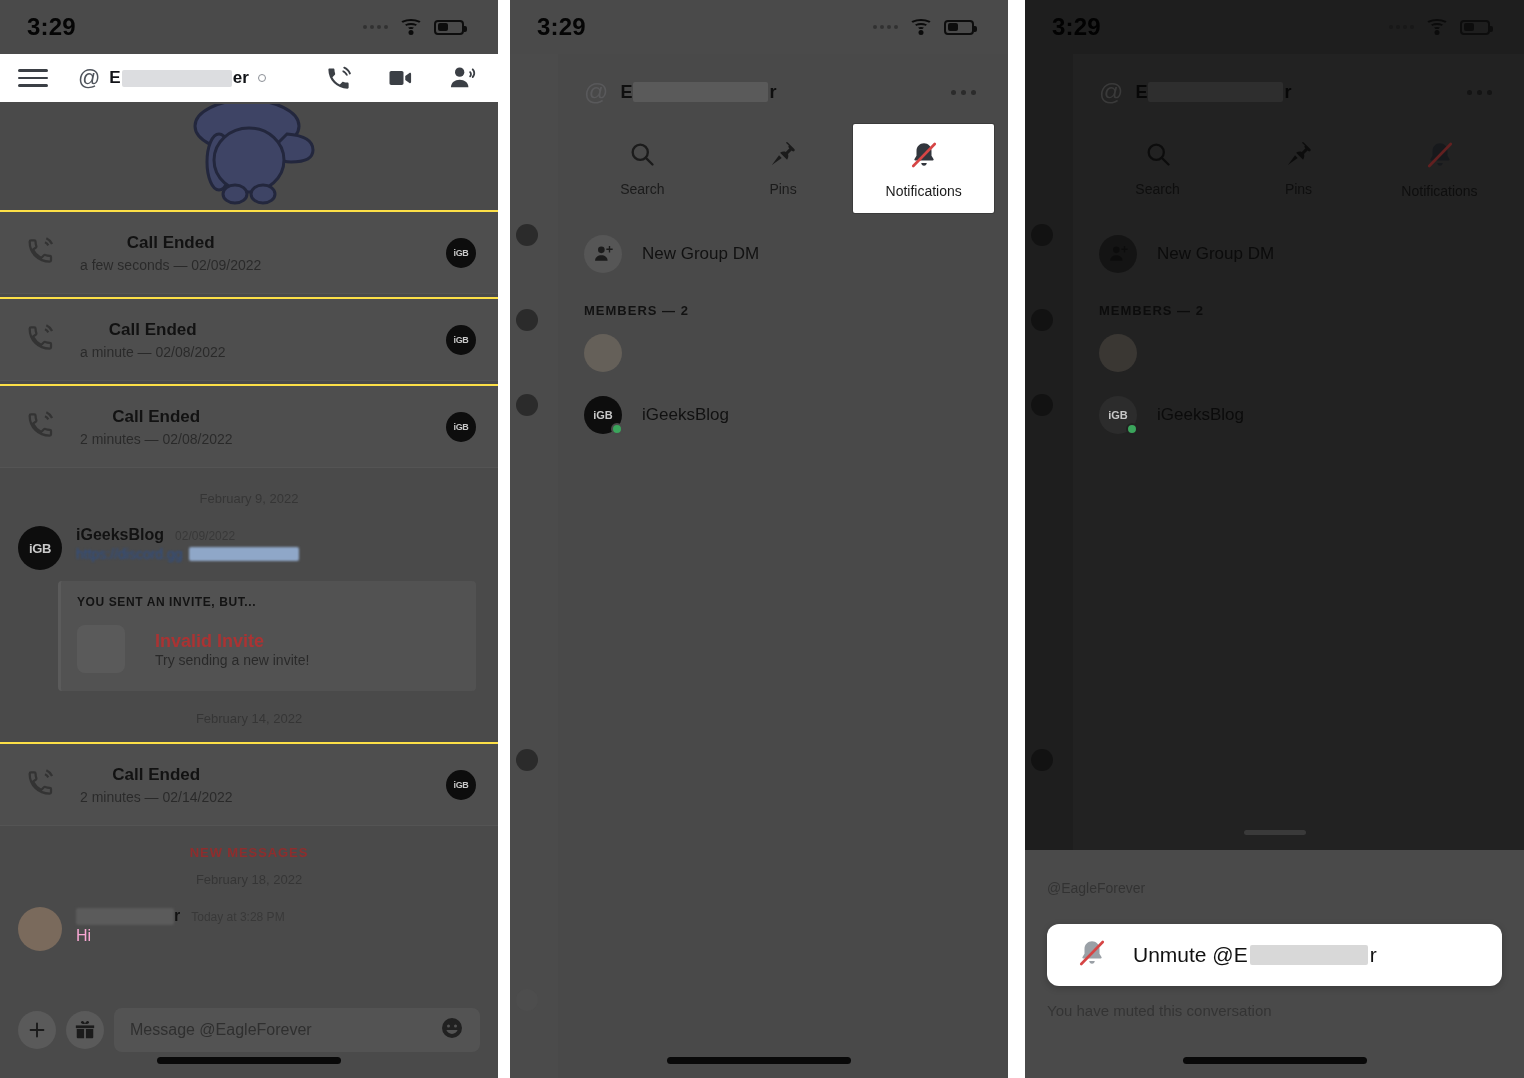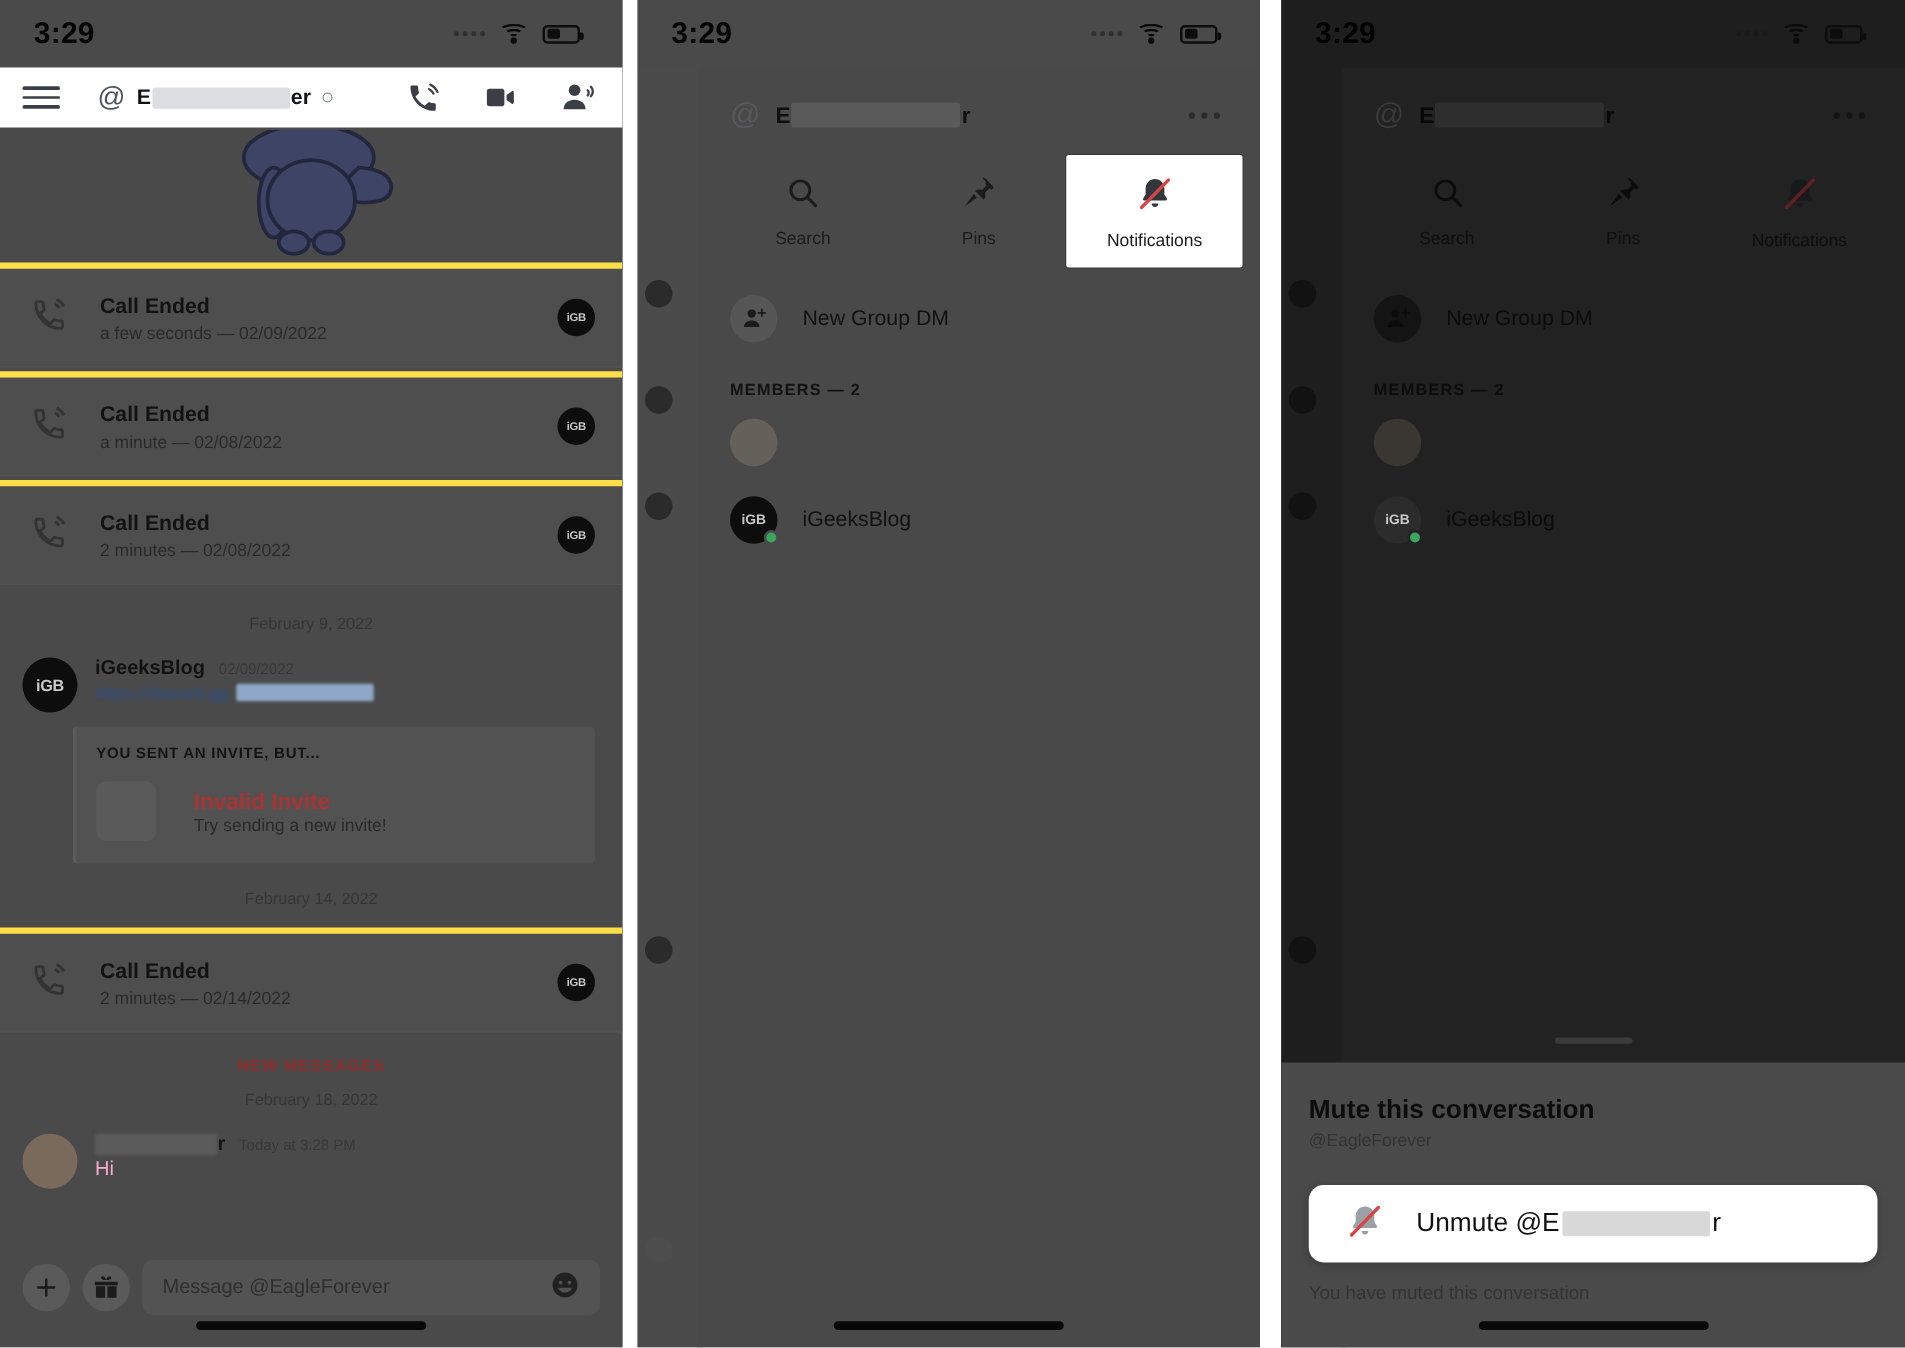--- a/index.html
+++ b/index.html
@@ -122,22 +122,23 @@
     overflow: hidden;
   }
 
   .callrow {
     position: relative;
     height: 84px;
     display: flex; align-items: center;
     padding: 0 22px 0 24px;
     background: #4e4e4e;
     border-bottom: 1px solid #545454;
-    border-top: 5px solid #fde047;
+    border-top: 2px solid #fde047;
     margin-bottom: 3px;
+    text-align: center;
   }
   .callrow .phone { width: 34px; opacity: .55; }
   .callrow .txt { margin-left: 22px; }
   .callrow .t1 { font-size: 17px; font-weight: bold; color: #121212; line-height: 1.25; }
   .callrow .t2 { font-size: 14px; color: #1c1c1c; opacity: .72; margin-top: 3px; }
   .igb-avatar {
     margin-left: auto;
     width: 30px; height: 30px; border-radius: 50%;
     background: #0d0d0d;
     display: flex; align-items: center; justify-content: center;
@@ -757,21 +758,20 @@
             <span class="online-dot"></span>
           </div>
           <div class="nm">iGeeksBlog</div>
         </div>
       </div>
     </div>
 
     <div class="grabber"></div>
 
     <div class="mute-sheet">
-      <div class="mute-title">Mute this conversation</div>
       <div class="mute-sub">@EagleForever</div>
 
       <div class="unmute-btn">
         <span>
           <svg width="30" height="30" viewBox="0 0 24 24">
             <g fill="#9aa0a6">
               <path d="M12 2.5c-3.3 0-6 2.7-6 6v4l-1.6 2.6c-.3.5 0 1.2.6 1.2h14c.6 0 .9-.7.6-1.2L18 12.5v-4c0-3.3-2.7-6-6-6z"></path>
               <path d="M9.8 18.3h4.4c0 1.2-1 2.2-2.2 2.2s-2.2-1-2.2-2.2z"></path>
             </g>
             <path d="M3.4 20.8 20.6 3.2" stroke="#d64545" stroke-width="2.1" stroke-linecap="round"></path>

